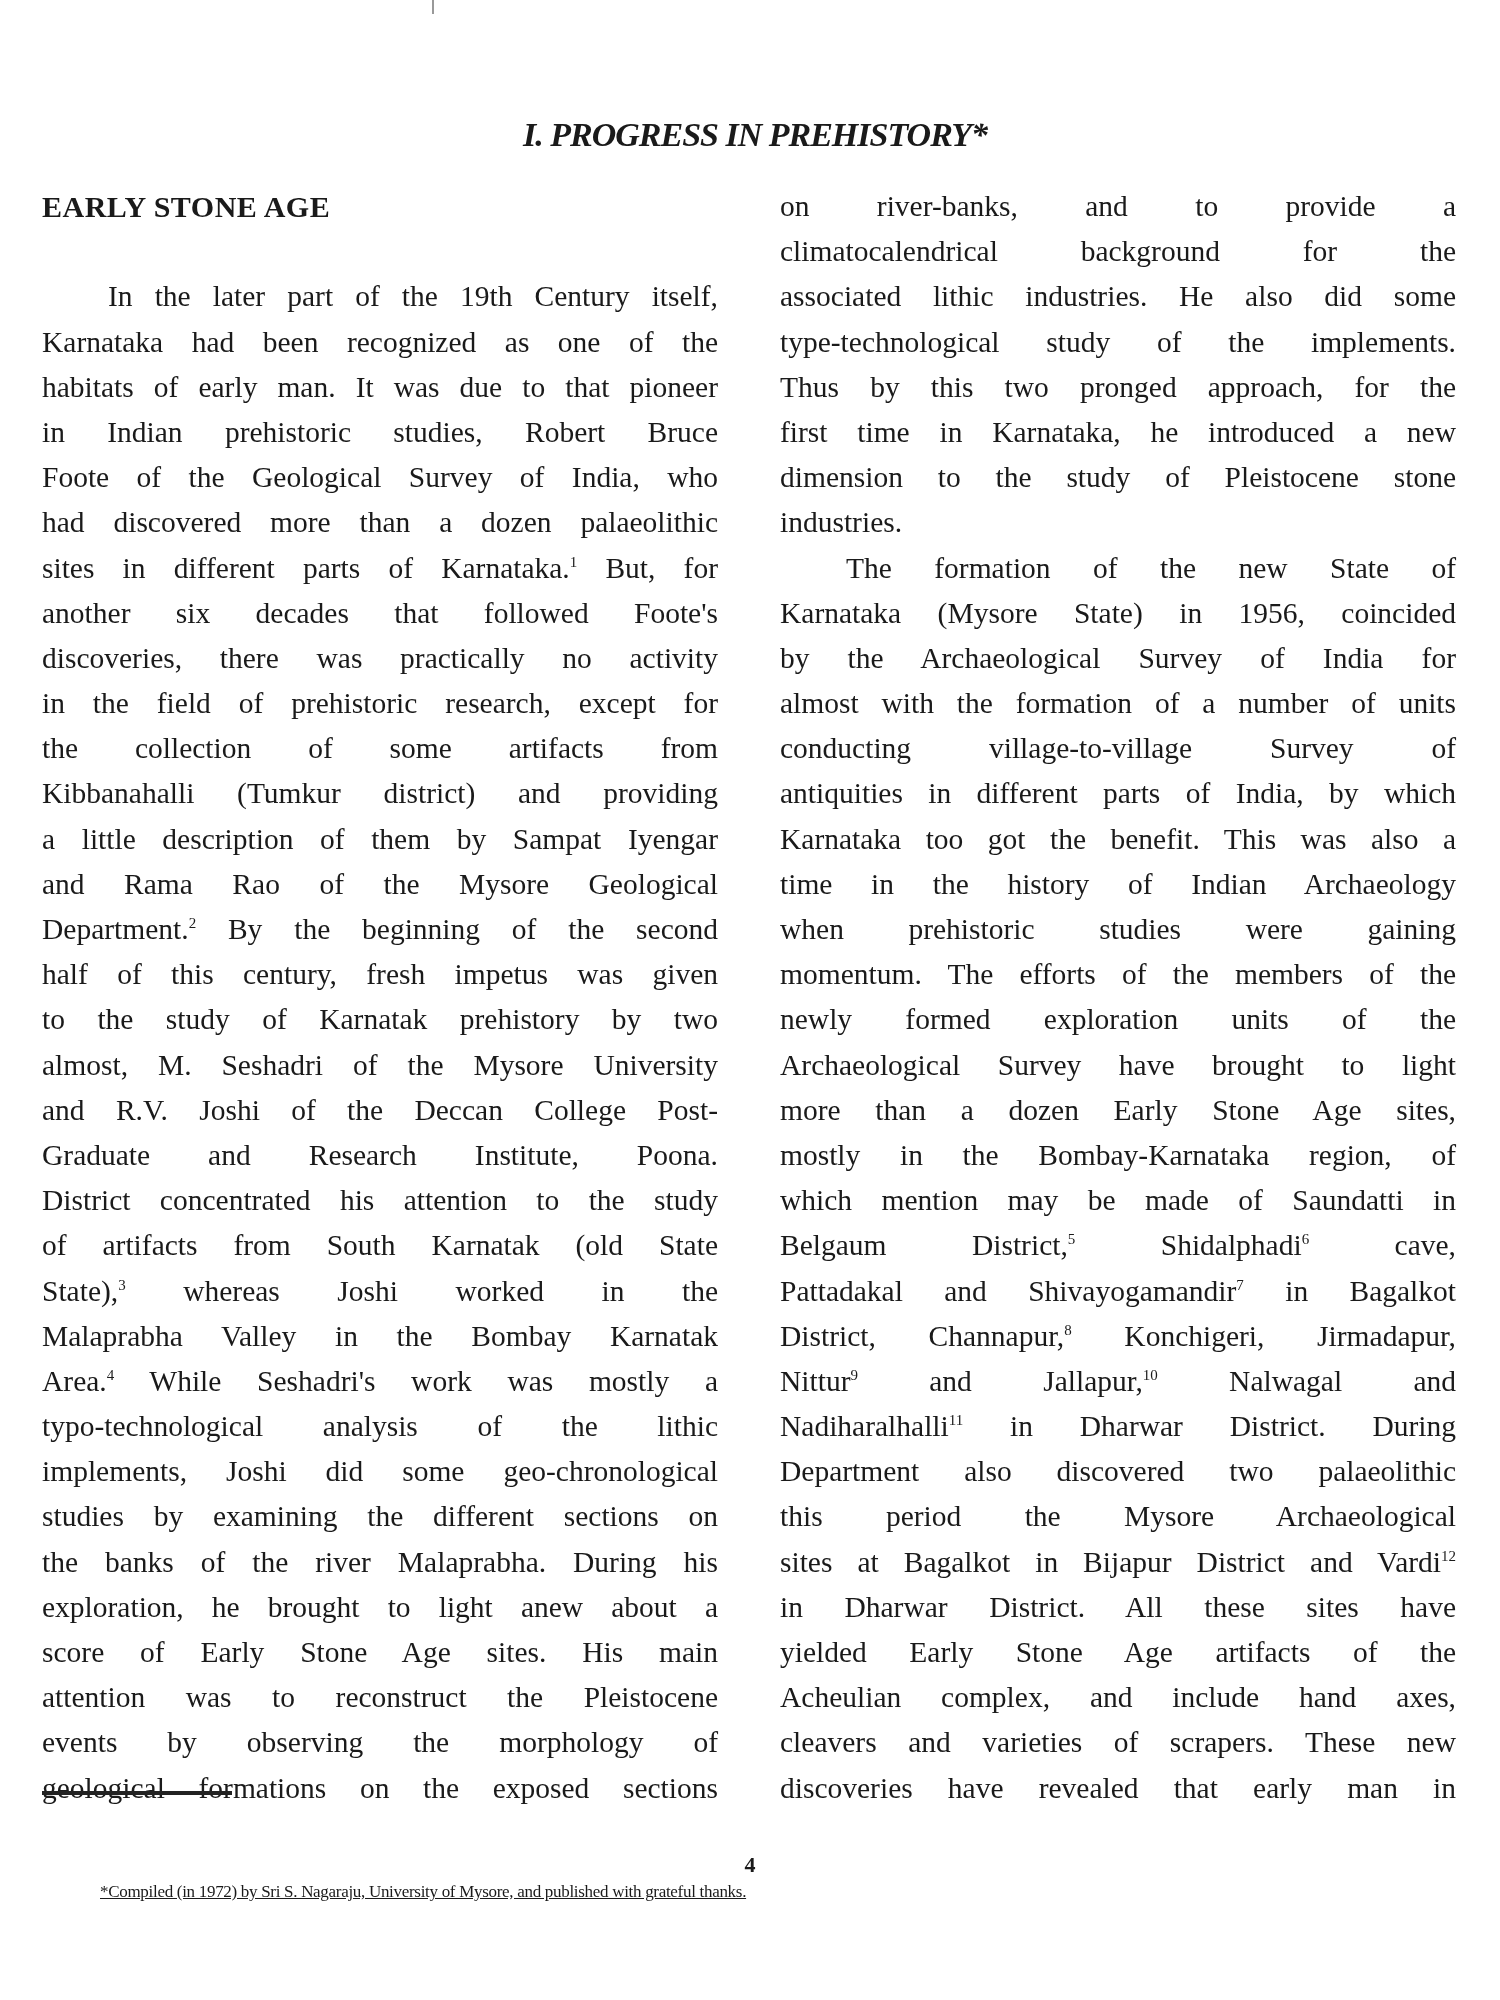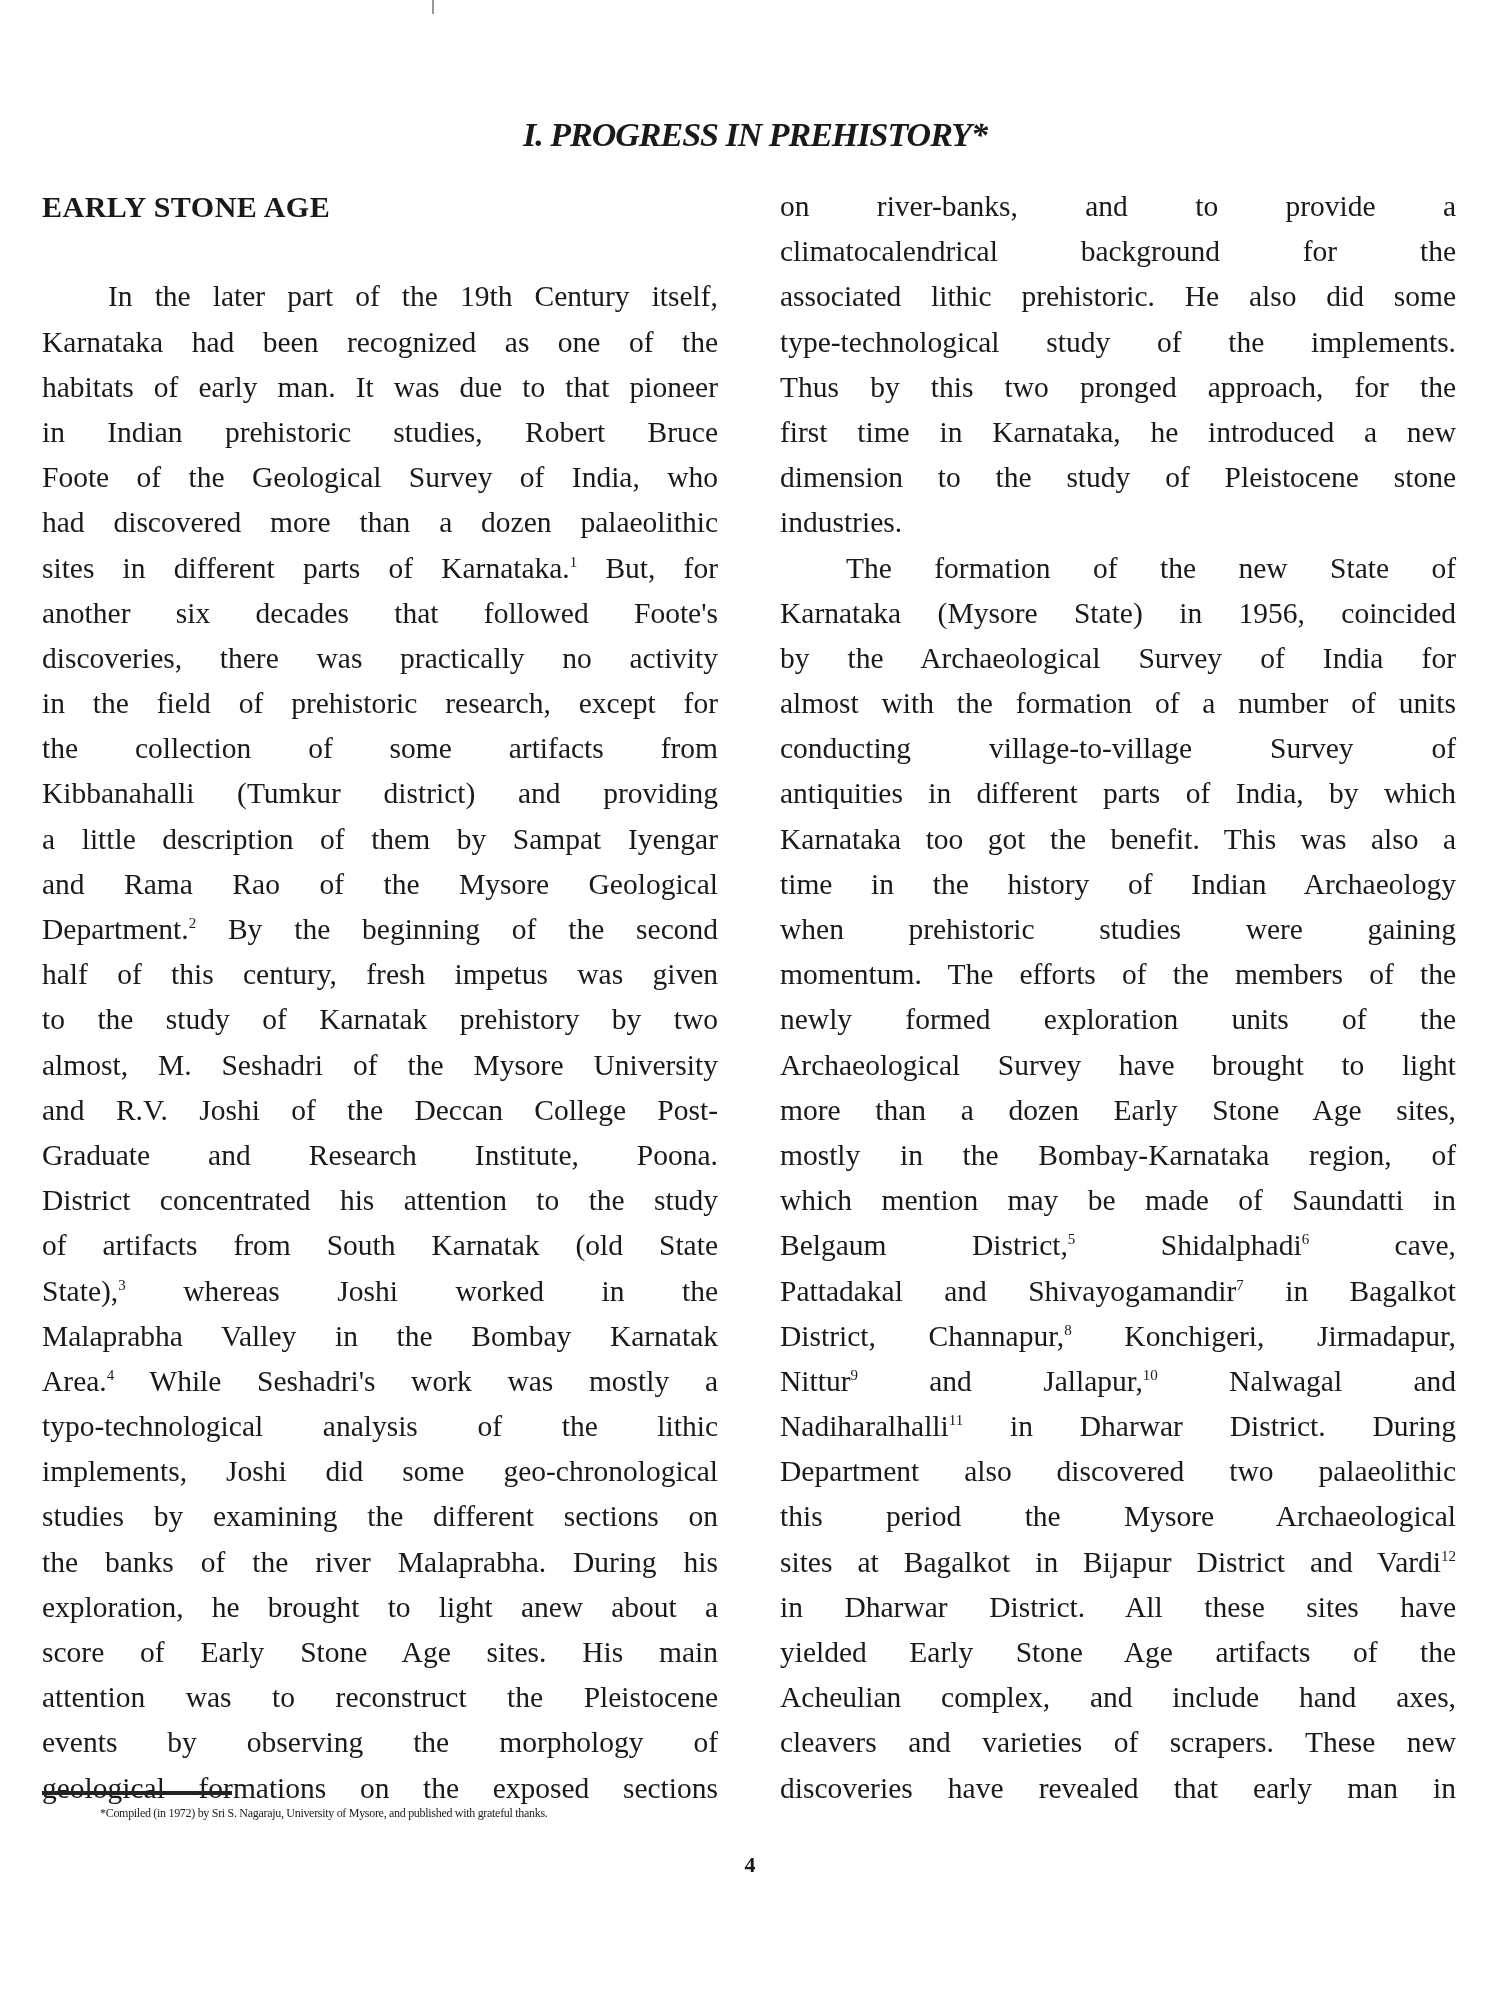--- a/index.html
+++ b/index.html
@@ -11,21 +11,21 @@
   .col{position:absolute;top:184px;width:676px;font-size:29.5px;line-height:45.2px;}
   .col.left{left:42px;}
   .col.right{left:780px;}
   .line{display:block;text-align:justify;text-align-last:justify;white-space:nowrap;height:45.2px;overflow:visible;}
   .line.last{text-align-last:left;}
   .line.indent{padding-left:66px;}
   .heading{font-weight:bold;font-size:30px;letter-spacing:0.5px;height:45.2px;display:block;}
   .gap{display:block;height:45.2px;}
   sup{font-size:15px;line-height:0;vertical-align:super;}
   .rule{position:absolute;left:42px;top:1791px;width:190px;height:4px;background:#222;}
-  .footnote{position:absolute;left:100px;top:1806px;font-size:12px;letter-spacing:-0.3px;}
+  .footnote{position:absolute;left:100px;top:1882px;font-size:17px;letter-spacing:-0.3px;text-decoration:underline;}
   .pageno{position:absolute;left:0;width:1500px;top:1852px;text-align:center;font-weight:bold;font-size:22px;}
 </style>
 </head>
 <body>
 
 <div class="mark"></div>
 
 <div class="title">I.  PROGRESS IN PREHISTORY*</div>
 
 <div class="col left">
@@ -66,21 +66,21 @@
       <span class="line">attention was to reconstruct the Pleistocene</span>
       <span class="line">events by observing the morphology of</span>
       <span class="line">geological formations on the exposed sections</span>
     </div>
 </div>
 
 <div class="col right">
   <div id="right-lines">
       <span class="line">on river-banks, and to provide a</span>
       <span class="line">climatocalendrical background for the</span>
-      <span class="line">associated lithic prehistoric. He also did some</span>
+      <span class="line">associated lithic industries. He also did some</span>
       <span class="line">type-technological study of the implements.</span>
       <span class="line">Thus by this two pronged approach, for the</span>
       <span class="line">first time in Karnataka, he introduced a new</span>
       <span class="line">dimension to the study of Pleistocene stone</span>
       <span class="line last">industries.</span>
       <span class="line indent">The formation of the new State of</span>
       <span class="line">Karnataka (Mysore State) in 1956, coincided</span>
       <span class="line">by the Archaeological Survey of India for</span>
       <span class="line">almost with the formation of a number of units</span>
       <span class="line">conducting village-to-village Survey of</span>

